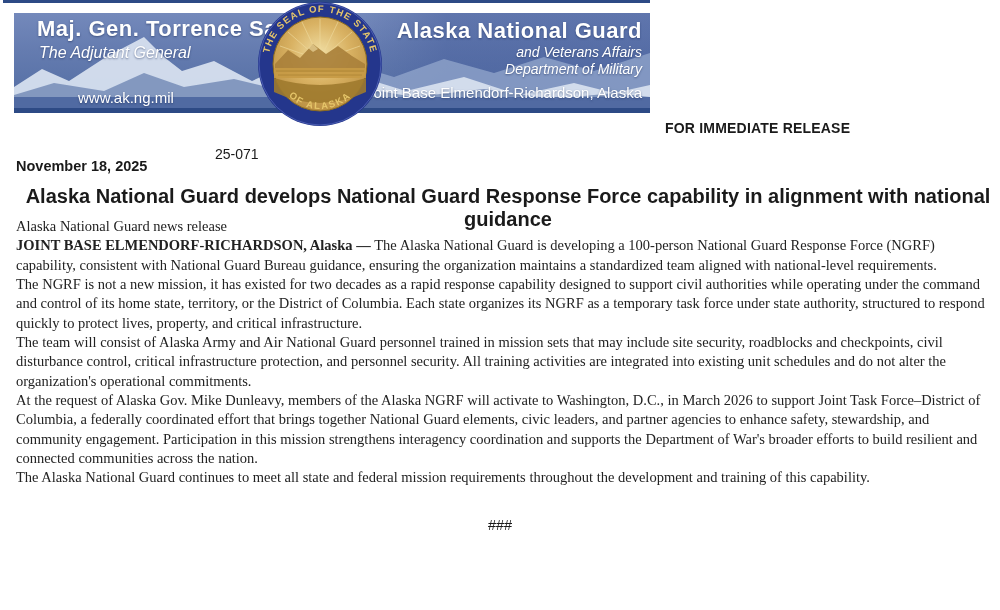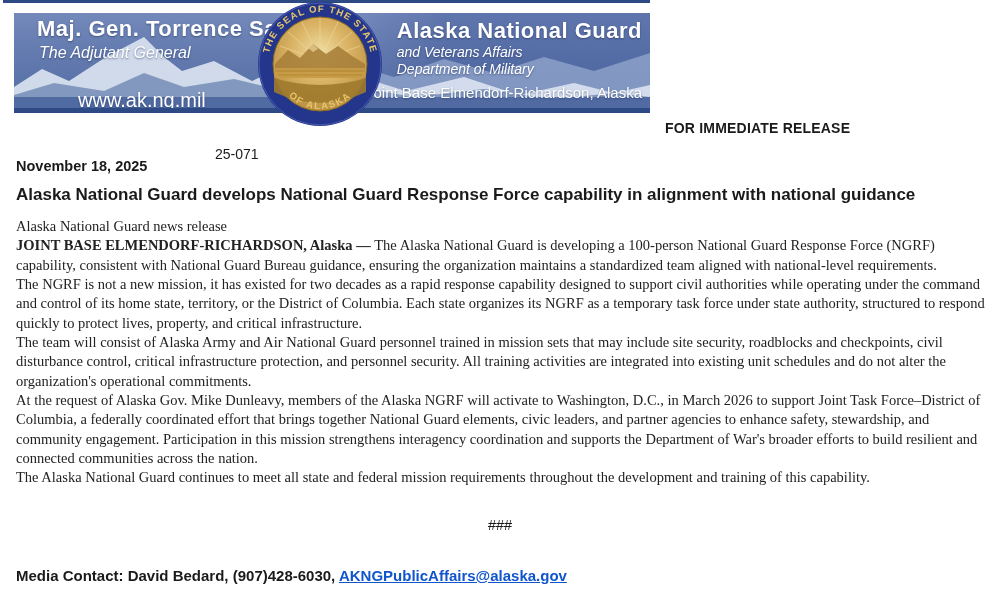--- a/index.html
+++ b/index.html
@@ -18,33 +18,33 @@
     position:absolute;left:0;top:0;width:636px;height:95px;overflow:hidden;
     background:
       linear-gradient(90deg, rgba(70,95,160,0) 55%, rgba(64,88,152,0.40) 68%, rgba(64,88,152,0.40) 100%),
       linear-gradient(180deg,#7489bb 0%, #657cb0 38%, #5b74a9 70%, #536ba3 100%);
   }
   .photo svg.mountains{position:absolute;left:0;top:0;}
   .navy-strip{position:absolute;left:0;bottom:0;width:636px;height:5px;background:#2d4a85;}
   .banner-text{position:absolute;color:#fff;white-space:nowrap;}
   .officer-name{left:23px;top:3px;font-size:22px;font-weight:bold;letter-spacing:.5px;text-shadow:0 1px 2px rgba(30,45,90,.55);}
   .officer-title{left:25px;top:31px;font-size:16px;font-style:italic;text-shadow:0 1px 2px rgba(30,45,90,.55);}
-  .website{left:64px;top:76px;font-size:20px;text-shadow:0 1px 2px rgba(30,45,90,.55);}
-  .org-block{right:8px;top:5px;text-align:left;text-shadow:0 1px 2px rgba(30,45,90,.55);}
+  .website{left:64px;top:76px;font-size:15px;text-shadow:0 1px 2px rgba(30,45,90,.55);}
+  .org-block{right:8px;top:5px;text-align:right;text-shadow:0 1px 2px rgba(30,45,90,.55);}
   .org-name{font-size:22px;font-weight:bold;letter-spacing:.5px;}
   .org-dept{font-size:14px;font-style:italic;line-height:17px;}
   .location{right:8px;bottom:7px;font-size:15px;text-shadow:0 1px 2px rgba(30,45,90,.55);}
   .seal{position:absolute;left:258px;top:2px;width:124px;height:124px;z-index:5;}
   .seal svg{display:block;}
 
   
   .fir{position:absolute;left:650px;top:120px;font-size:14px;font-weight:bold;letter-spacing:.2px;margin-left:15px;}
   .relnum{position:absolute;left:215px;top:146px;font-size:14px;text-align:right;}
   .reldate{position:absolute;left:16px;top:158px;font-size:14.5px;font-weight:bold;}
-  .headline{position:absolute;left:16px;top:185px;font-size:17px;font-weight:bold;}
+  .headline{position:absolute;left:16px;top:185px;font-size:20px;font-weight:bold;text-align:center;}
   .bodytext{
     position:absolute;left:16px;top:217px;width:972px;
     font-size:14.5px;line-height:19.35px;color:#222;
   }
   .bodytext .para{margin:0;font-family:Liberation Serif, serif;}
   .dateline{font-weight:bold;text-align:center;}
   .endmark{position:absolute;left:0;top:517px;width:1000px;text-align:center;font-size:14.5px;}
   .contact{position:absolute;left:16px;top:567px;font-size:15px;font-weight:bold;}
   .contact a{color:#1155cc;text-decoration:underline;}
 </style>
@@ -130,15 +130,14 @@
     <div class="para">Alaska National Guard news release</div>
     <div class="para"><span class="dateline">JOINT BASE ELMENDORF-RICHARDSON, Alaska — </span><span>The Alaska National Guard is developing a 100-person National Guard Response Force (NGRF) capability, consistent with National Guard Bureau guidance, ensuring the organization maintains a standardized team aligned with national-level requirements.</span></div>
     <div class="para">The NGRF is not a new mission, it has existed for two decades as a rapid response capability designed to support civil authorities while operating under the command and control of its home state, territory, or the District of Columbia. Each state organizes its NGRF as a temporary task force under state authority, structured to respond quickly to protect lives, property, and critical infrastructure.</div>
     <div class="para">The team will consist of Alaska Army and Air National Guard personnel trained in mission sets that may include site security, roadblocks and checkpoints, civil disturbance control, critical infrastructure protection, and personnel security. All training activities are integrated into existing unit schedules and do not alter the organization's operational commitments.</div>
     <div class="para">At the request of Alaska Gov. Mike Dunleavy, members of the Alaska NGRF will activate to Washington, D.C., in March 2026 to support Joint Task Force–District of Columbia, a federally coordinated effort that brings together National Guard elements, civic leaders, and partner agencies to enhance safety, stewardship, and community engagement. Participation in this mission strengthens interagency coordination and supports the Department of War's broader efforts to build resilient and connected communities across the nation.</div>
     <div class="para">The Alaska National Guard continues to meet all state and federal mission requirements throughout the development and training of this capability.</div>
   </div>
 
   <div class="endmark">###</div>
 
-  <div class="contact"><span>Media Contact: David Bedard, (907)428-6030, </span><a href="#">AKNGPublicAffairs@alaska.gov</a></div>
 
 </div>
 
 </body></html>

